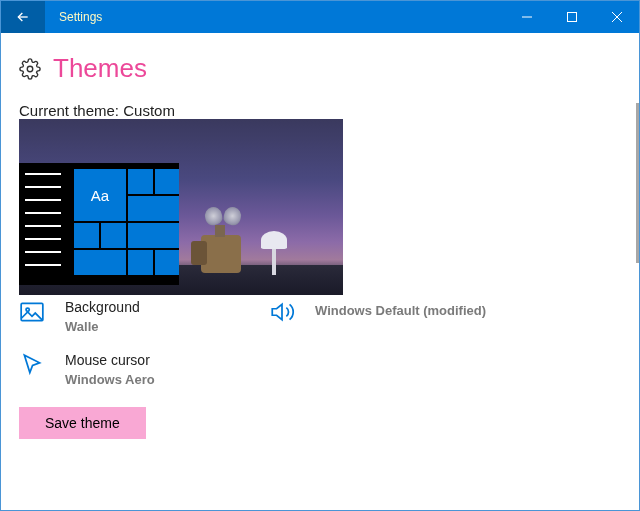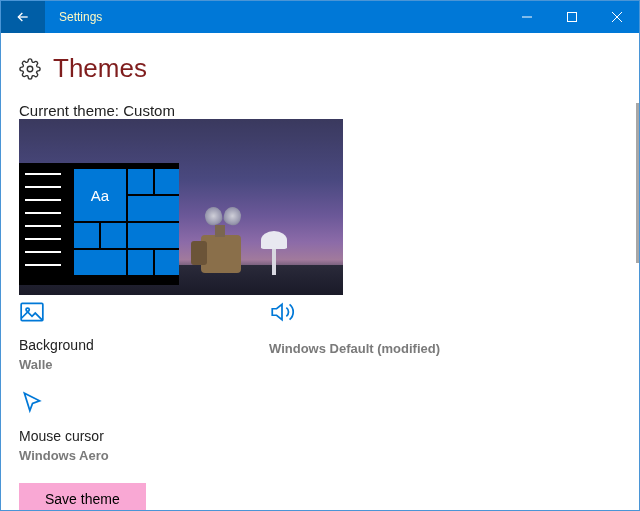--- a/index.html
+++ b/index.html
@@ -70,21 +70,21 @@
     display: flex;
     align-items: center;
     gap: 12px;
     margin-top: 6px;
     margin-bottom: 18px;
   }
   .page-head svg { width: 22px; height: 22px; color: #333; }
   .page-head h1 {
     font-size: 26px;
     font-weight: 400;
-    color: #7f1d1d;
+    color: #ec4899;
   }
 
   .subhead {
     font-size: 15px;
     font-weight: 400;
     color: #222;
     margin-bottom: 0;
   }
 
   .preview {
@@ -221,23 +221,22 @@
   .preview .menu .t9 { left: 81px; top: 81px; width: 24px; height: 25px; }
 
   .options {
     display: flex;
     flex-wrap: wrap;
     max-width: 520px;
     row-gap: 18px;
   }
   .opt {
     display: flex;
-    gap: 12px;
+    gap: 20px;
     width: 250px;
-    flex-direction: column;
   }
   .opt .ic {
     width: 26px;
     height: 26px;
     color: #0078d7;
     flex-shrink: 0;
   }
   .opt .ic svg { width: 26px; height: 26px; }
   .opt .txt .lbl {
     font-size: 14px;

